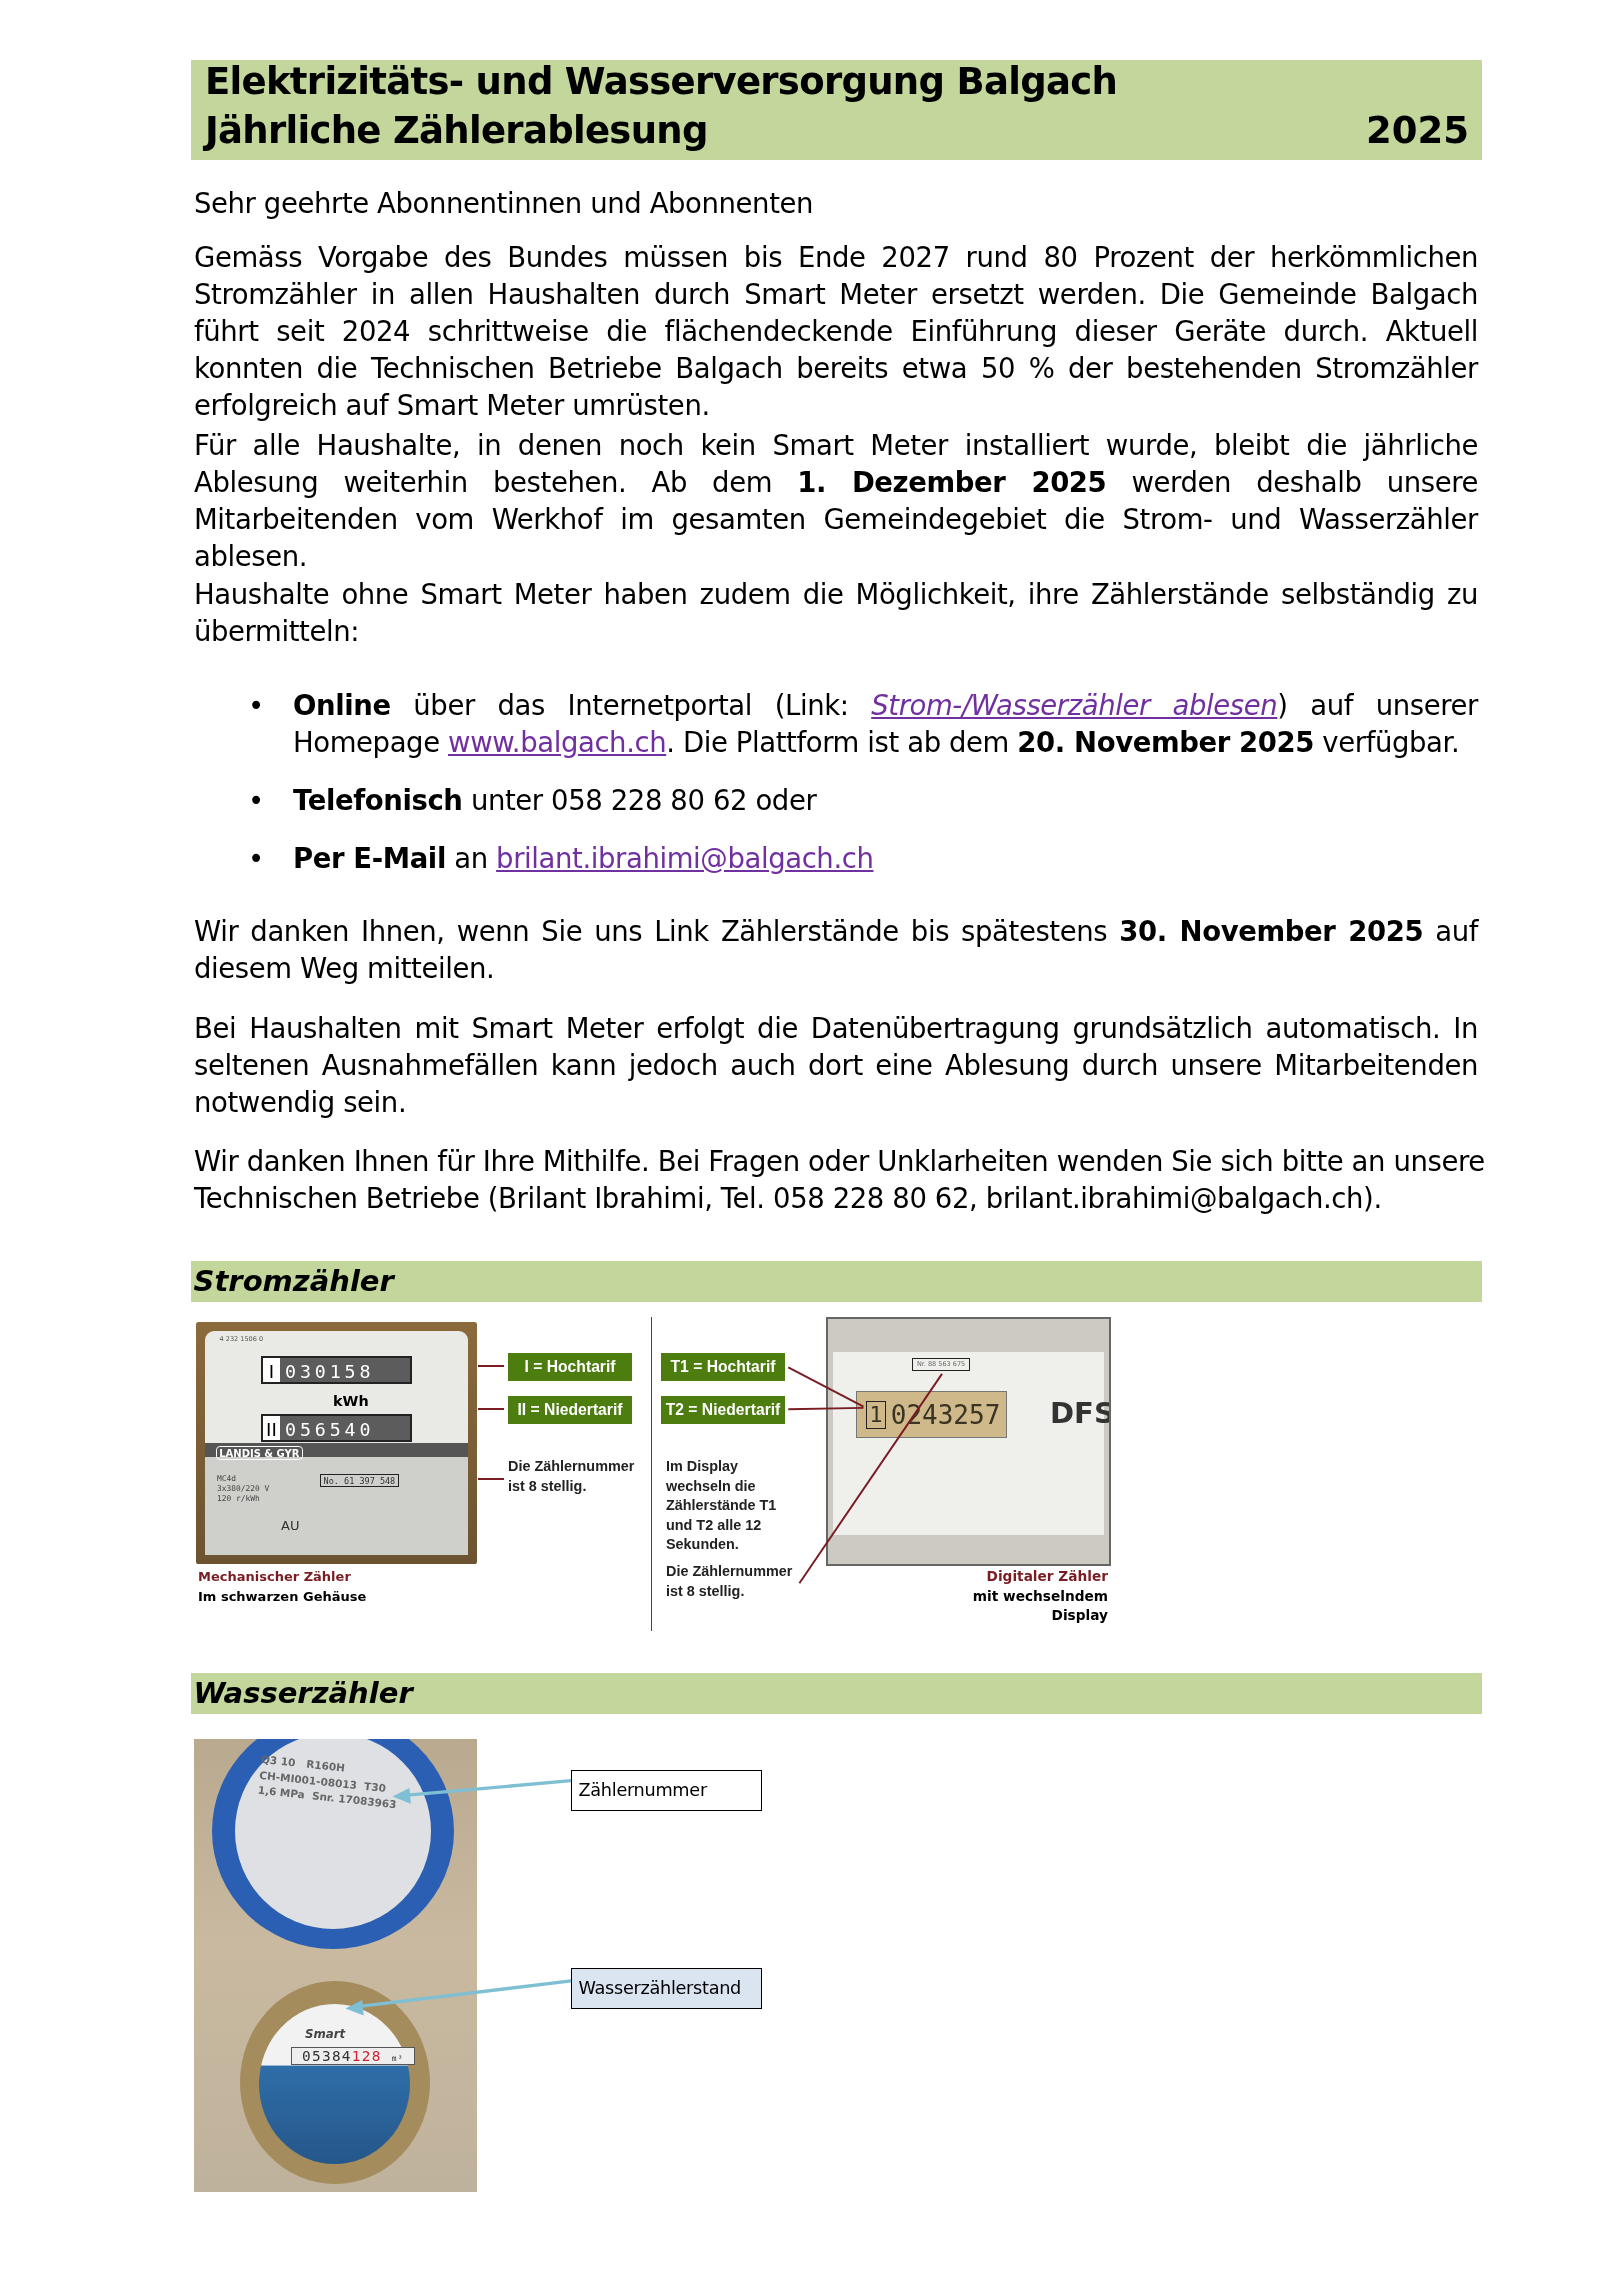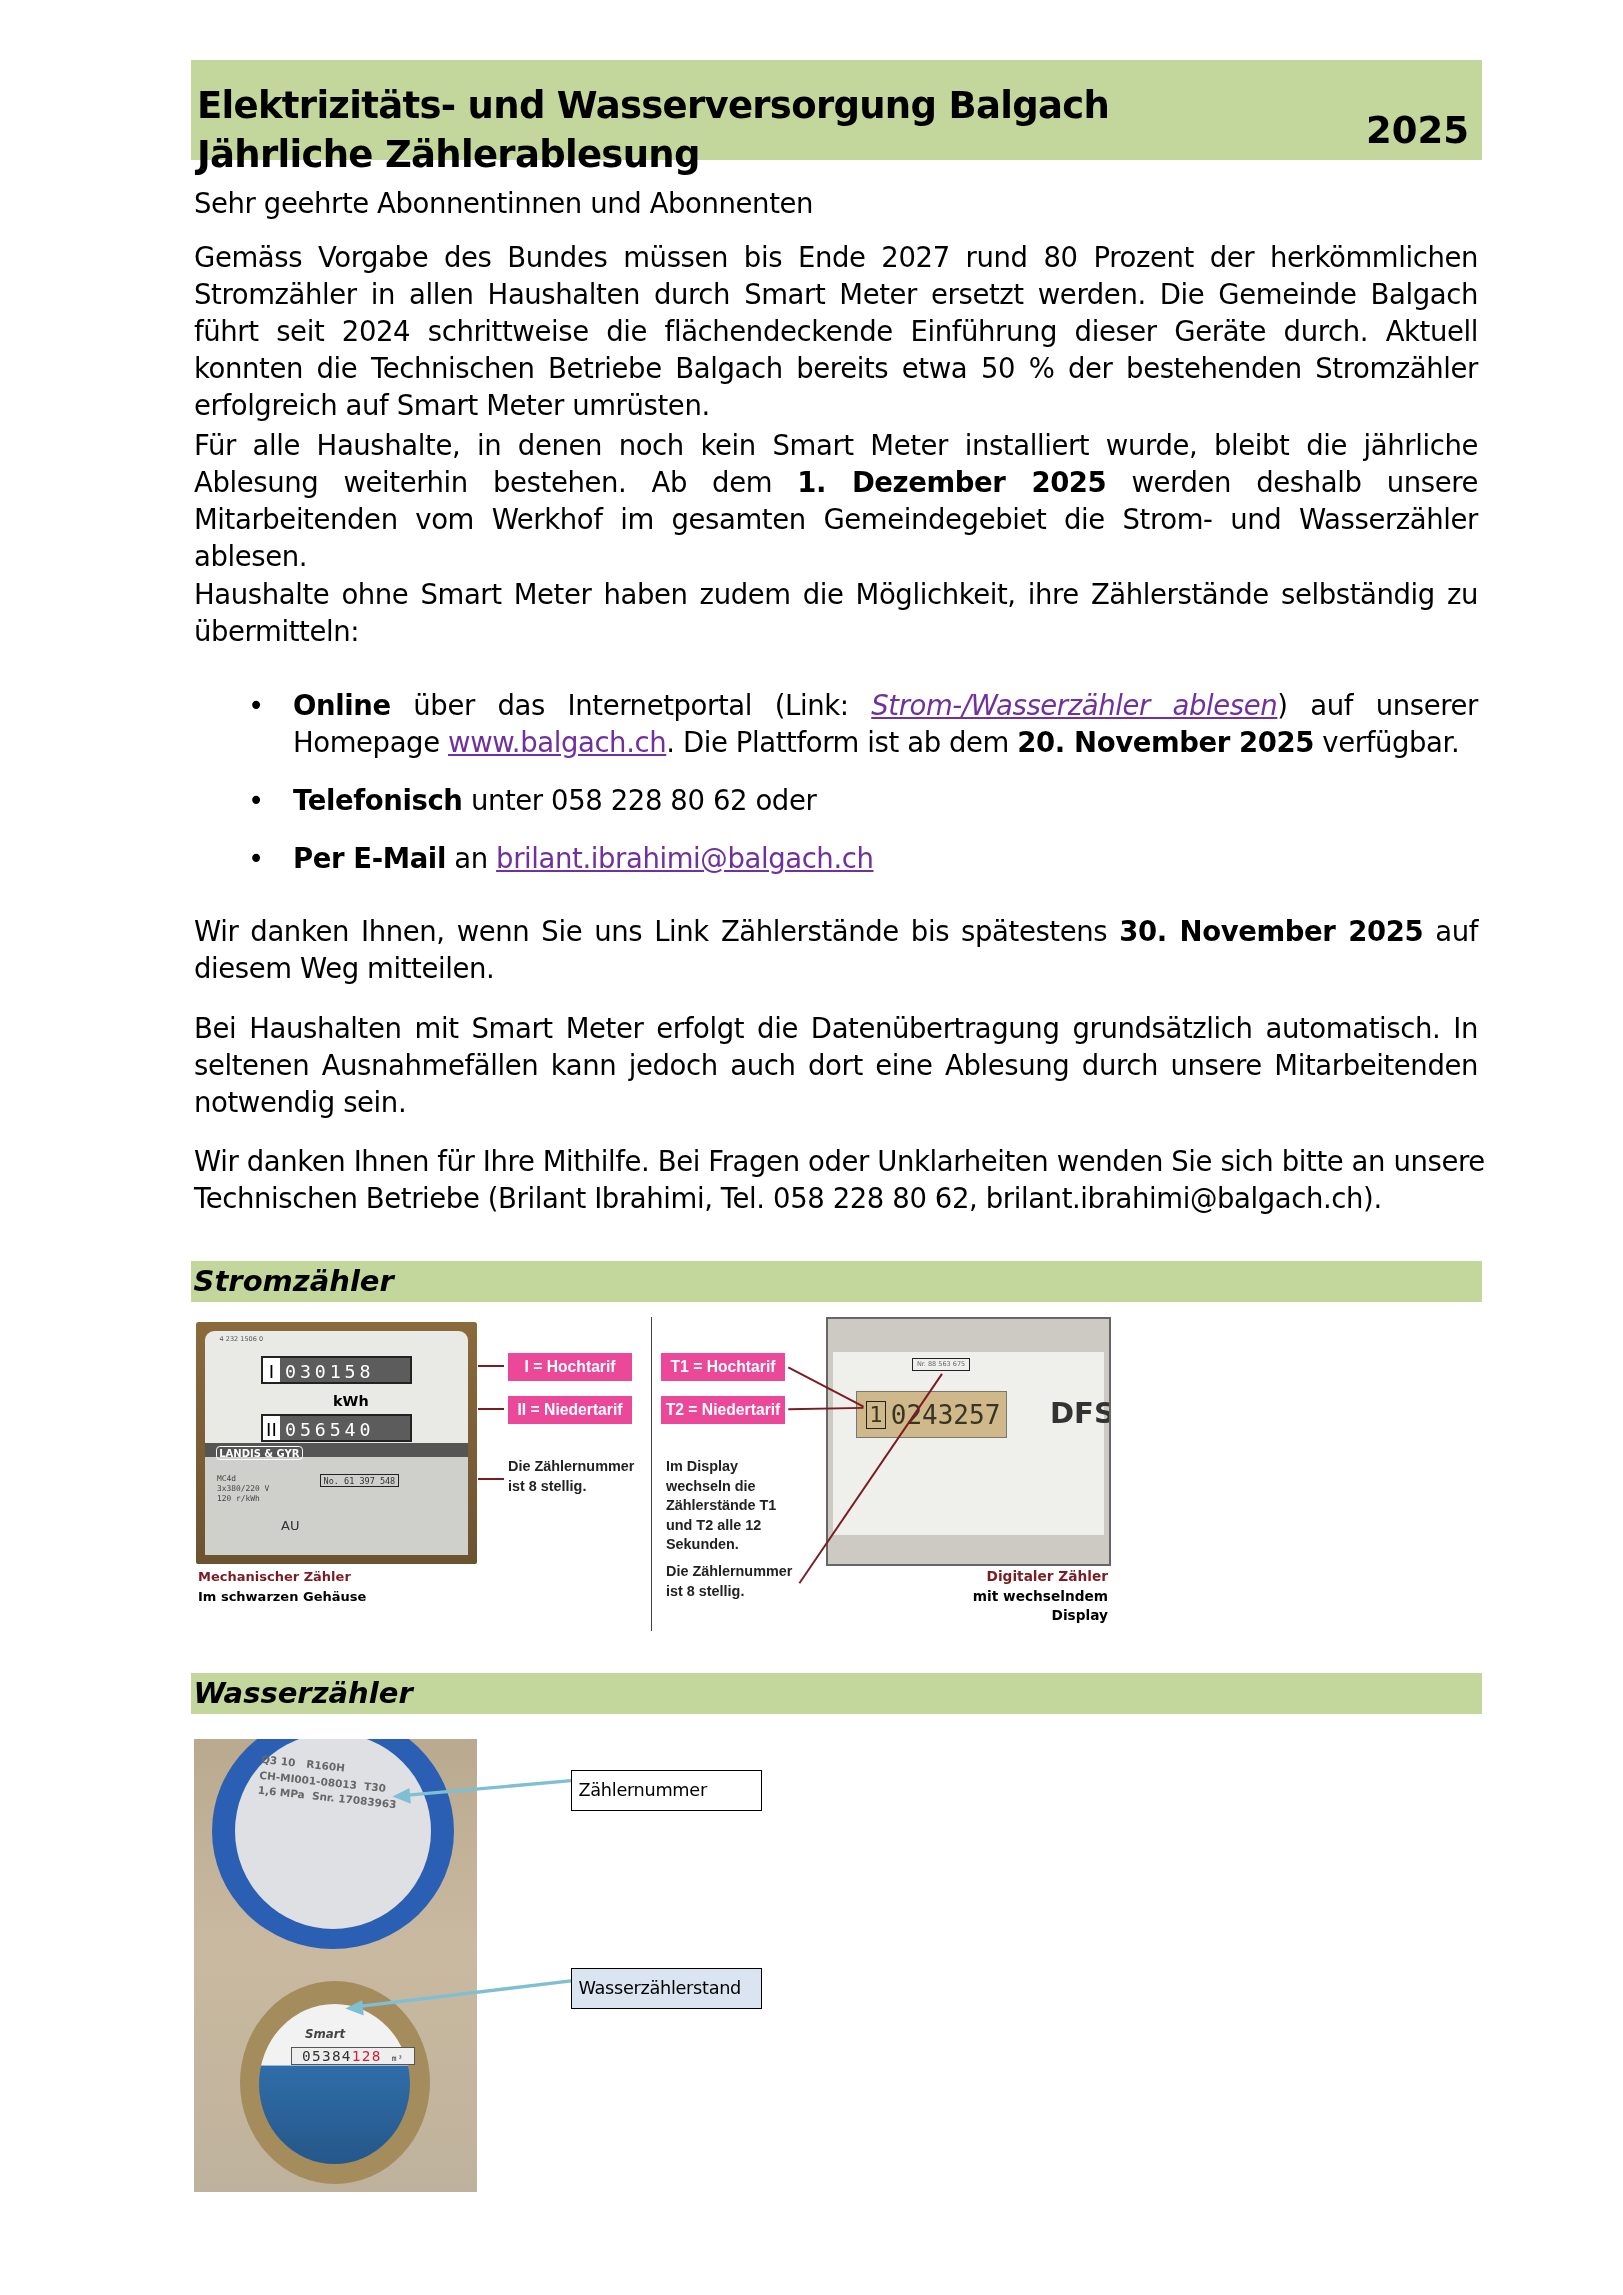--- a/index.html
+++ b/index.html
@@ -1,21 +1,21 @@
 <!DOCTYPE html>
 <html style="font-size:10.5px"><head>
 <meta charset="utf-8">
 <style>
   html, body { margin: 0; padding: 0; background: #ffffff; }
   body { width: 1623px; height: 2295px; position: relative; overflow: hidden;
          font-family: "DejaVu Sans", sans-serif; color: #000; }
   .band { position: absolute; left: 191px; width: 1291px; background: #c3d69b; }
   .hdr { top: 60px; height: 100px; }
-  .hdr .l1, .hdr .l2 { position: absolute; left: 6px; font-weight: bold; font-size: 37px;
-         letter-spacing: -0.7px; line-height: 42px; font-family: "DejaVu Sans", sans-serif; margin-top: 24px; }
+  .hdr .l1, .hdr .l2 { position: absolute; left: 14px; font-weight: bold; font-size: 37px;
+         letter-spacing: -0.7px; line-height: 42px; font-family: "DejaVu Sans", sans-serif; }
   .hdr .l1 { top: 1.3px; }
   .hdr .l2 { top: 50px; }
   .hdr .yr { position: absolute; right: 13px; top: 50px; font-weight: bold; font-size: 37px; line-height: 42px; }
   .sec { height: 41px; }
   .sec span { position: absolute; left: 2.6px; top: 1.3px; font-weight: bold; font-style: italic;
          font-size: 29px; line-height: 38px; }
   .txt { position: absolute; left: 194px; width: 1284px; font-size: 27.5px; line-height: 37px;
          text-align: justify; letter-spacing: -0.4px; }
   .txt b { font-weight: bold; }
   a.lnk { color: #7030a0; text-decoration: underline; }
@@ -40,21 +40,21 @@
   .kwh { position: absolute; left: 137px; top: 71px; font-size: 14.4px; font-weight: bold; }
   .mno { position: absolute; left: 124px; top: 152px; font-family: "DejaVu Sans Mono", monospace;
          font-size: 8.5px; border: 1.3px solid #222; padding: 0.7px 2.6px; color: #333; }
   .mspec { position: absolute; left: 21px; top: 152px; font-family: "DejaVu Sans Mono", monospace;
          font-size: 7.9px; line-height: 9.8px; color: #444; }
   .mau { position: absolute; left: 85px; top: 196px; font-size: 13px; color: #333; }
   .lg { position: absolute; left: 19.6px; top: 124px; font-size: 10px; border: 1.3px solid #fff;
          color: #fff; border-radius: 3.9px; padding: 0.7px 2.6px; font-weight: bold; }
   .capL { position: absolute; left: 198px; top: 1567px; font-size: 13px; line-height: 19.6px; font-weight: bold; }
   .capL .r { color: #7a1d23; }
-  .tag { position: absolute; height: 28px; background: #ec4899; color: #fff; font-weight: bold;
+  .tag { position: absolute; height: 28px; background: #4d7c0f; color: #fff; font-weight: bold;
          font-size: 15.7px; line-height: 28px; text-align: center; font-family: "Liberation Sans", sans-serif; }
   .note { position: absolute; font-size: 14.4px; line-height: 19.6px; font-weight: bold; color: #222;
           font-family: "Liberation Sans", sans-serif; }
   .vline { position: absolute; left: 651px; top: 1317px; width: 1.3px; height: 314px; background: #444; }
   .arr { position: absolute; height: 2px; background: #7a1d23; }
   .dig { left: 826px; top: 1317px; width: 281px; height: 245px; background: #cdcac3; border: 2px solid #666; }
   .dig .pan { position: absolute; left: 5.2px; top: 33px; right: 5.2px; bottom: 29px; background: #efefec; }
   .lcd { position: absolute; left: 27.5px; top: 72px; width: 151px; height: 47px; background: #cfb98a;
          border: 1.3px solid #777; font-family: "DejaVu Sans Mono", monospace; font-size: 26px; line-height: 47px;
          color: #3a3424; text-align: right; padding-right: 5.2px; box-sizing: border-box; }

